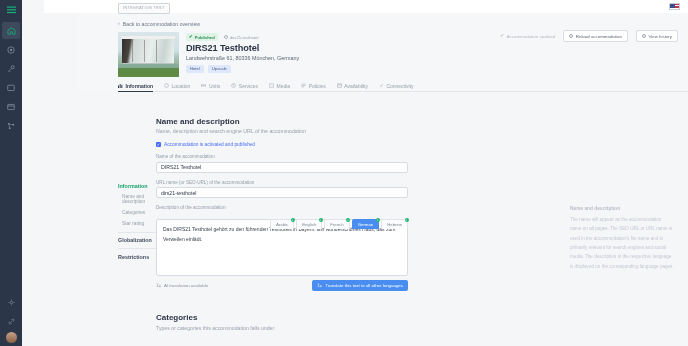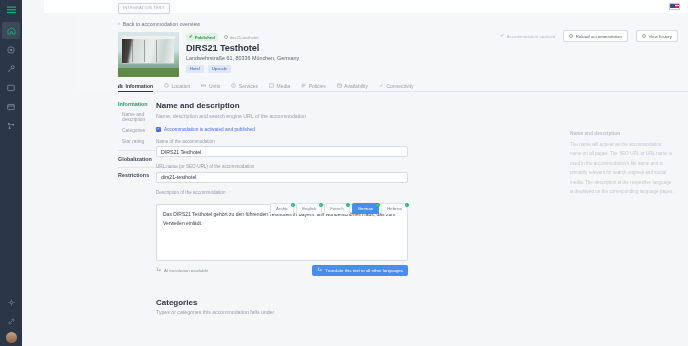--- a/index.html
+++ b/index.html
@@ -155,21 +155,21 @@
     position: relative;
   }
   .tab.active { color: #2f3b4b; font-weight: bold; }
   .tab.active::after {
     content: ""; position: absolute; left: 0; right: 0; bottom: -0.5px;
     height: 1.2px; background: #2f3b4b;
   }
   .tab svg { display:block; }
 
   
-  .body { position: absolute; left: 56px; top: 93px; right: 0; bottom: 0; display: flex; }
+  .body { position: absolute; left: 56px; top: 93px; right: 0; bottom: 0; display: flex; align-items: center; }
 
   .subnav { width: 40px; flex: 0 0 74px; padding: 8px 0 0 40px; }
   .subnav-group-title {
     font-size: 5.4px; font-weight: bold; color: #18a06a;
     margin-bottom: 5px;
   }
   .subnav-sub {
     font-size: 4.8px; color: #98a0ac; margin-bottom: 6px; padding-left: 4px;
   }
   .subnav-sep { height: 0.5px; background: #e3e6eb; margin: 3px 0 5px 0; width: 62px; }

